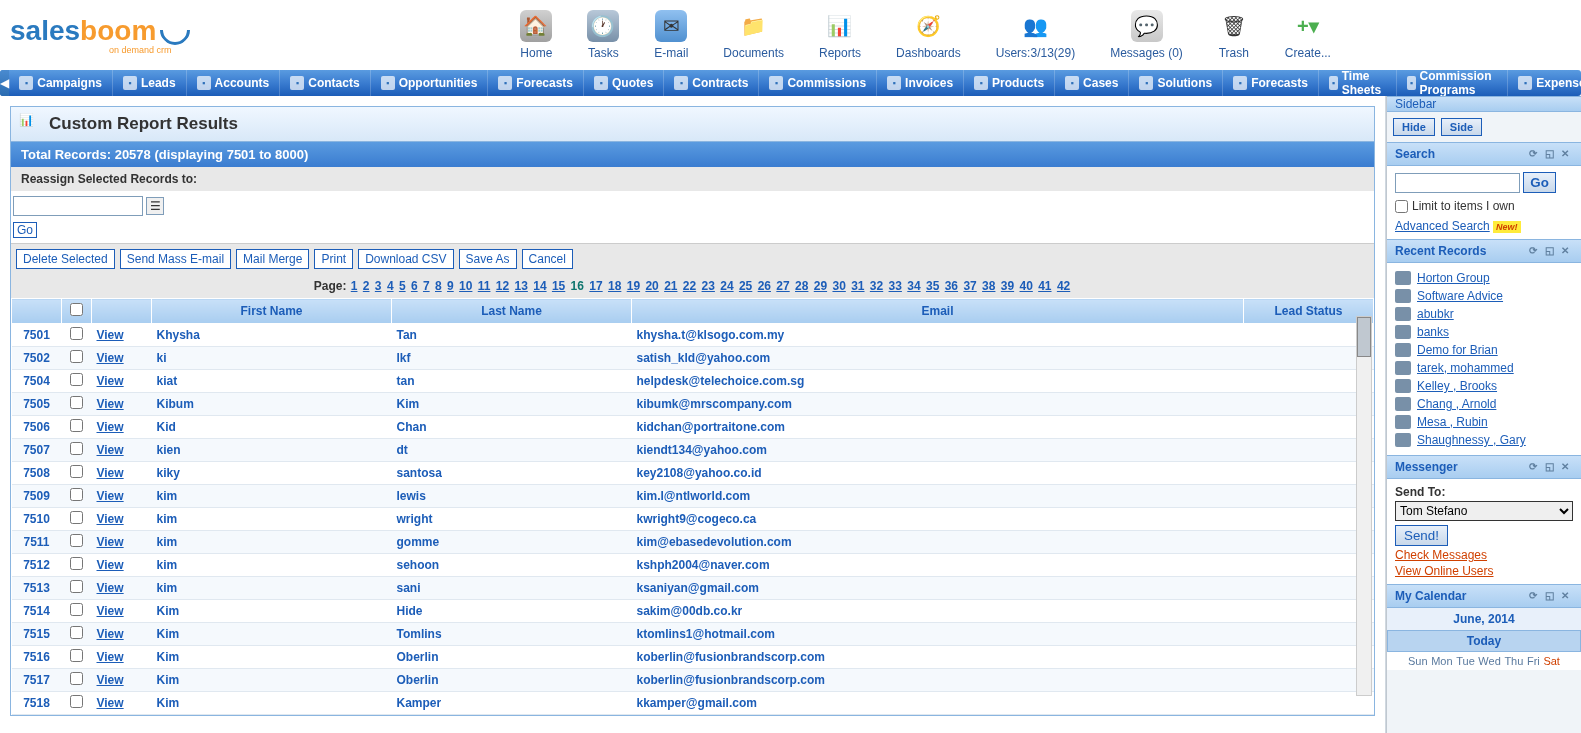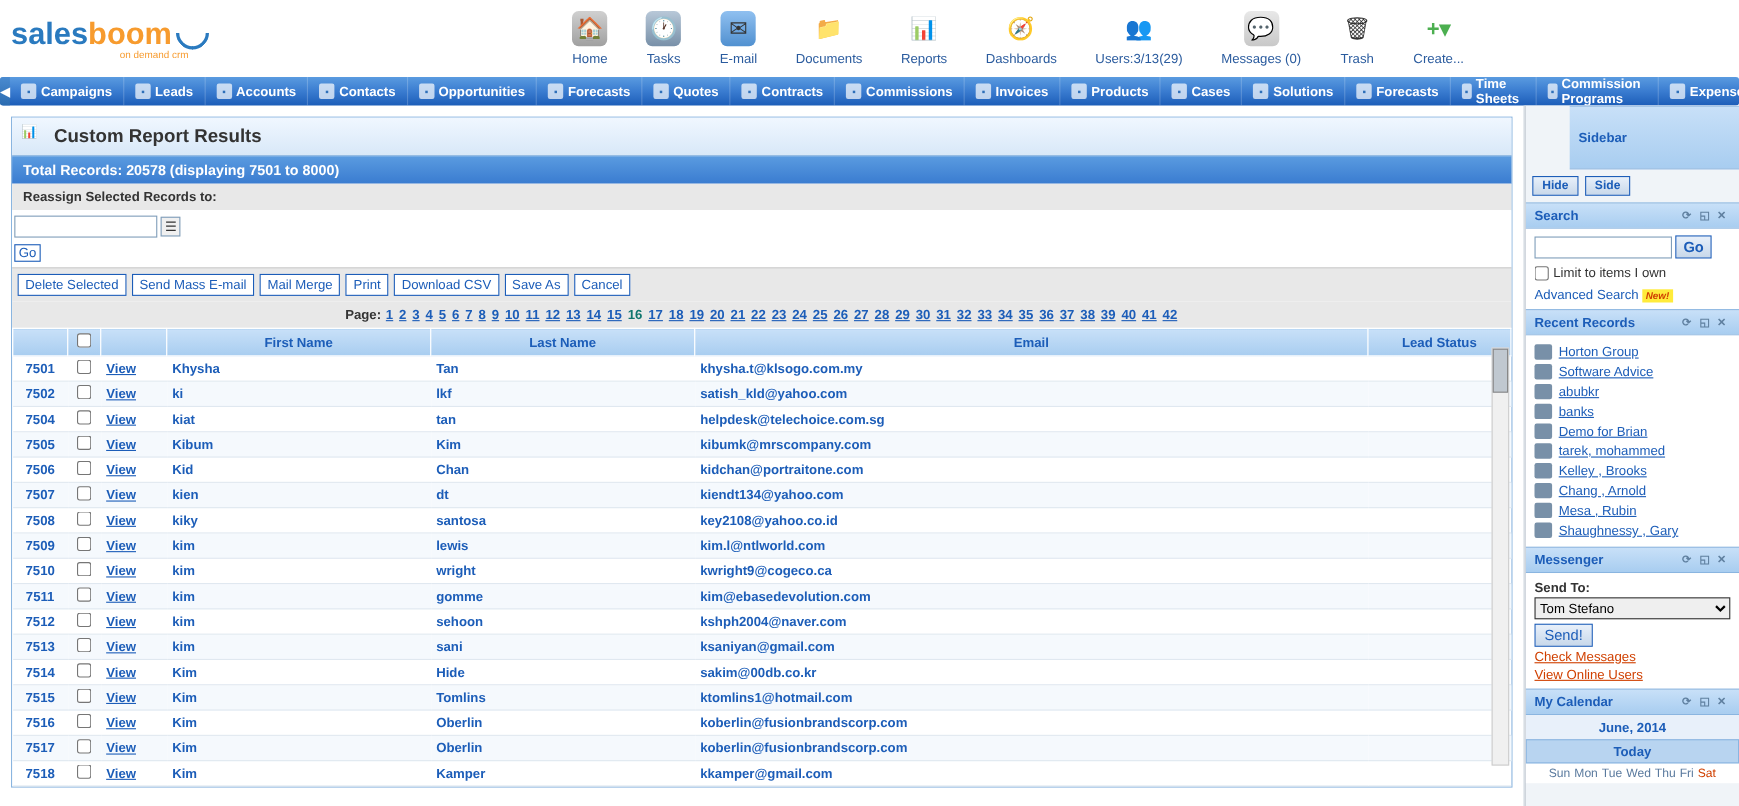--- a/index.html
+++ b/index.html
@@ -66,31 +66,31 @@
 .tbl .chk { text-align:center; width:30px;}
 .tbl .viewcol { width:60px;}
 .tbl .viewcol a { color:#1c5db8; text-decoration:underline; cursor:pointer;}
 .fn-col { width:240px;margin-top:33px; }
 .ln-col { width:240px; }
 .status-col { width:130px;}
 .scrollbar { position:absolute; right:2px; top:18px; width:16px; height:380px; background:#f0f0f0; border:1px solid #ccc;}
 .scroll-thumb { background:#c0c8d0; height:40px; border:1px solid #888;}
 
 
-.sb-title { background: linear-gradient(#c8e0f8,#a8cdf0); color:#1c5db8; font-weight:bold; padding:21px 8px; border-bottom:1px solid #8ab5e0; border-top:1px solid #8ab5e0;margin-left:40px;}
+.sb-title { background: linear-gradient(#c8e0f8,#a8cdf0); color:#1c5db8; font-weight:normal; padding:0 8px; border-bottom:1px solid #8ab5e0; border-top:1px solid #8ab5e0;}
 .sb-btns { padding:6px; display:flex; gap:6px;}
 .sb-btn { border:1px solid #1c5db8; background:linear-gradient(#e8f0fa,#c8d8ea); color:#1c5db8; padding:2px 8px; cursor:pointer; font-size:11px; font-weight:bold;}
 .sb-section-head { background: linear-gradient(#c8e0f8,#a8cdf0); color:#1c5db8; font-weight:bold; padding:4px 8px; border-bottom:1px solid #8ab5e0; border-top:1px solid #8ab5e0; display:flex; justify-content:space-between; align-items:center;}
 .sb-section-icons { display:flex; gap:4px;}
 .sb-section-icons span { width:12px; height:12px; cursor:pointer; color:#6080a0; font-size:10px;}
 .sb-body { padding:6px 8px; background:#fff;}
 .search-input { width:125px; height:20px; border:1px solid #7f9db9; }
 .go-btn2 { border:1px solid #1c5db8; background:linear-gradient(#e8f0fa,#c8d8ea); color:#1c5db8; padding:2px 6px; cursor:pointer; font-weight:bold;}
 .sb-chk-row { margin:6px 0; display:flex; align-items:flex-end; gap:4px; color:#333;}
-.adv-link { color:#1c5db8; cursor:pointer;}
+.adv-link { color:#1c5db8; text-decoration:underline; cursor:pointer;}
 .new-badge { background:#ffeb3b; color:#d04000; font-size:9px; font-weight:bold; padding:1px 3px; font-style:italic;}
 .recent-list { list-style:none; }
 .recent-list li { display:flex; align-items:center; gap:6px; padding:2px 0;}
 .recent-list li a { color:#1c5db8; text-decoration:underline; cursor:pointer; font-size:12px;}
 .ri-ico { width:16px; height:14px; display:inline-block; background:#7890a8; border-radius:2px;}
 .send-select { width:100%; height:20px; border:1px solid #333; font-size:12px;}
 .send-btn { border:1px solid #1c5db8; background:linear-gradient(#e8f0fa,#c8d8ea); color:#1c5db8; padding:2px 8px; cursor:pointer; font-weight:normal; display:block; margin-top:4px;}
 .msg-links a { display:block; color:#d04000; text-decoration:underline; font-size:12px; margin-top:2px; cursor:pointer;}
 .cal-month { text-align:center; font-weight:bold; padding:4px; background:#e8f0fa; color:#1c5db8;}
 .cal-today { text-align:center; background:#b8d4f0; font-weight:bold; padding:3px; border:1px solid #8ab5e0; color:#1c5db8;}

